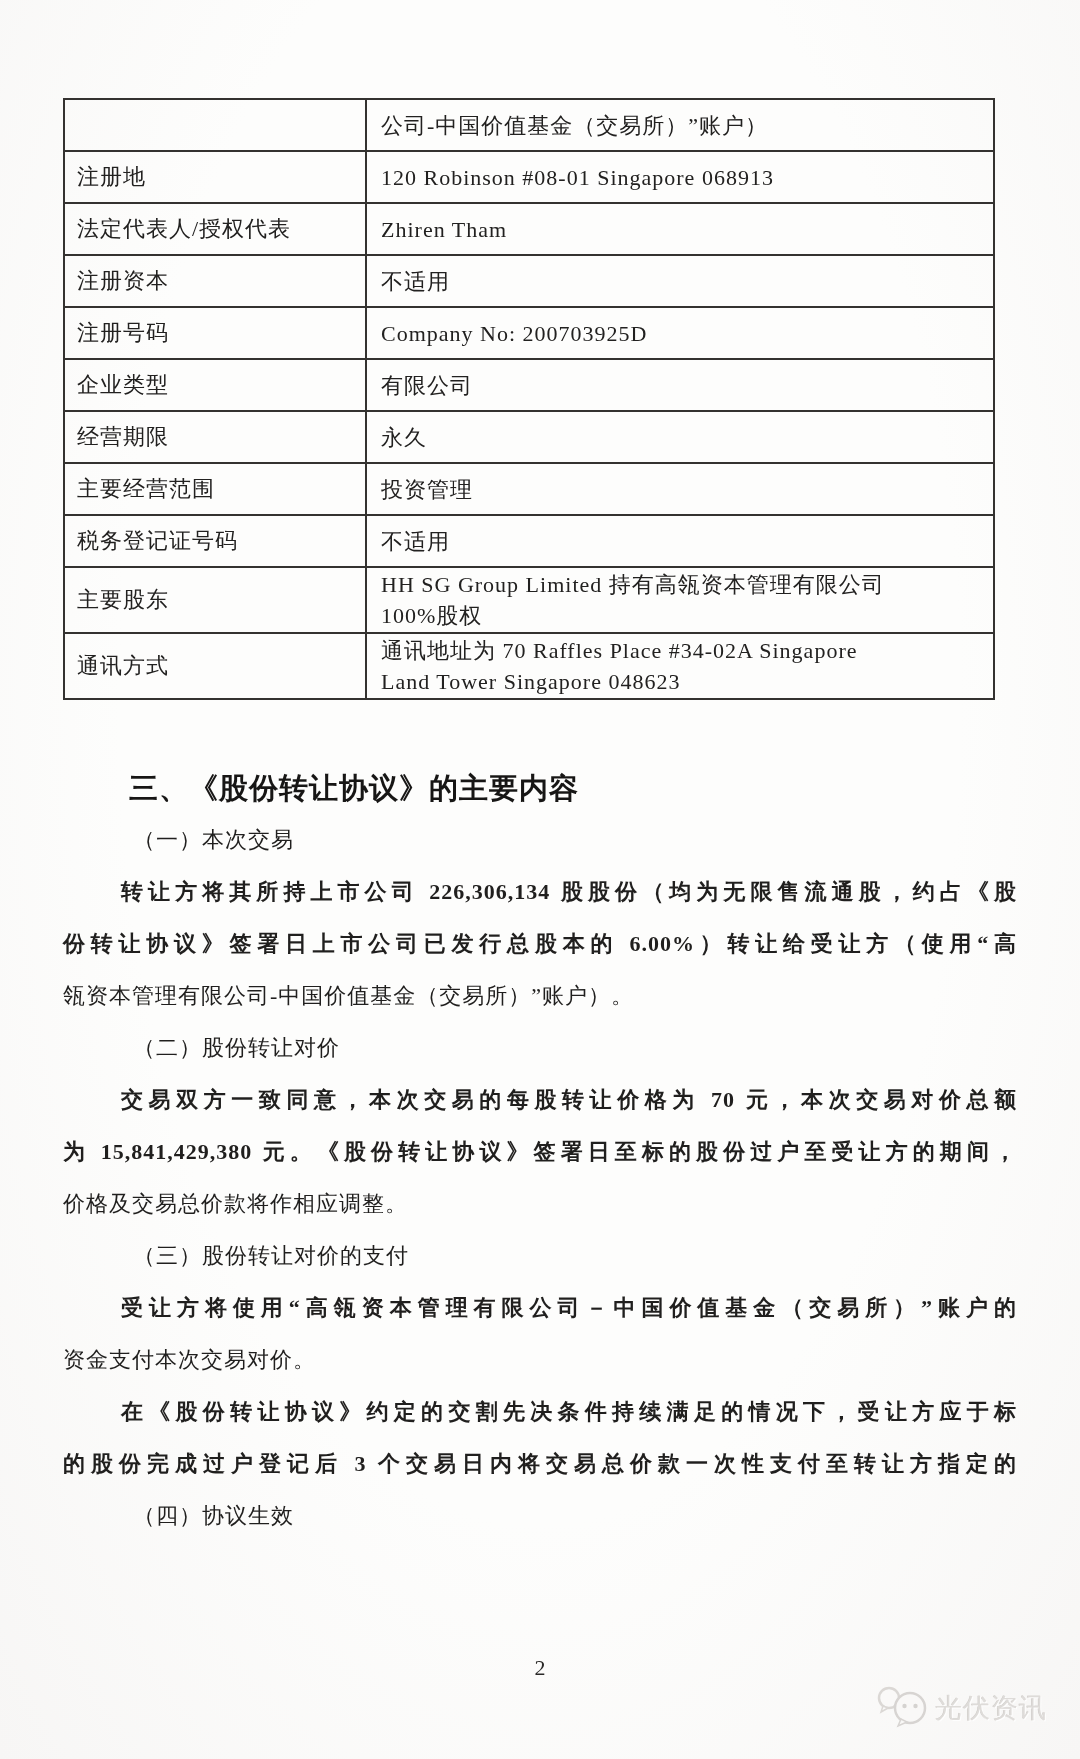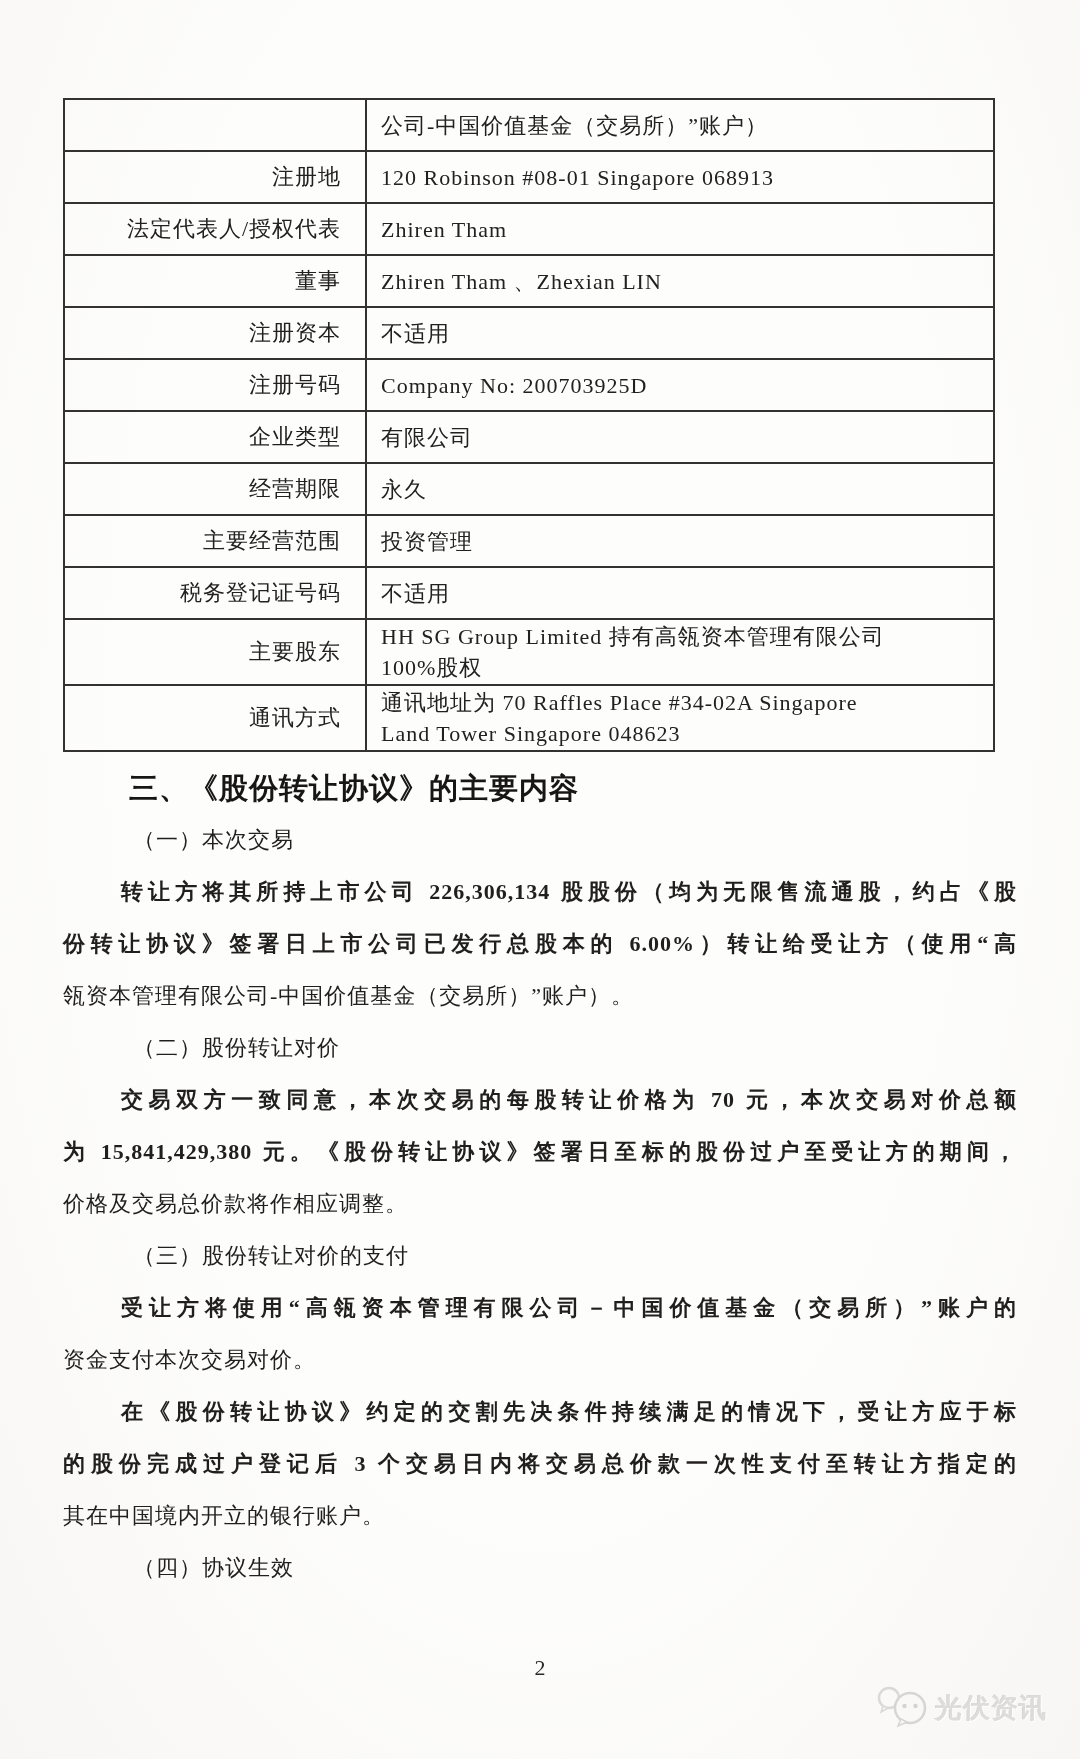--- a/index.html
+++ b/index.html
@@ -26,21 +26,21 @@
   }
   table.info td {
     border: 2px solid #343230;
     vertical-align: middle;
     font-size: 22px;
     letter-spacing: 1px;
     color: #222120;
   }
   table.info tr { height: 52px; }
   table.info tr.tall { height: 66px; }
-  td.c1 { width: 302px; padding: 0 24px 0 12px; text-align: right; }
+  td.c1 { width: 302px; padding: 0 24px 0 12px; }
   td.c2 { width: 628px; padding: 0 10px 0 14px; }
   .vline { line-height: 31px; white-space: nowrap; }
 
   
   .bodytext {
     position: absolute;
     left: 63px;
     top: 762px;
     width: 954px;
     font-size: 22px;
@@ -73,21 +73,21 @@
     left: 876px;
     top: 1684px;
     height: 48px;
     display: flex;
     align-items: center;
     gap: 5px;
     opacity: 0.9;
   }
   .wm-text {
     font-family: "Liberation Sans", sans-serif;
-    font-weight: bold;
+    font-weight: normal;
     font-size: 27px;
     letter-spacing: 1px;
     color: #dcd9d6;
     text-shadow: 1px 1px 0 #ffffff, -0.5px -0.5px 0 #c9c6c3;
     white-space: nowrap;
   }
 </style>
 </head>
 <body>
 
@@ -104,26 +104,20 @@
         <tr>
           <td class="c1">注册地</td>
           <td class="c2">
             <div class="vline">120 Robinson #08-01 Singapore 068913</div>
           </td>
         </tr>
         <tr>
           <td class="c1">法定代表人/授权代表</td>
           <td class="c2">
             <div class="vline">Zhiren Tham</div>
-          </td>
-        </tr>
-        <tr>
-          <td class="c1">董事</td>
-          <td class="c2">
-            <div class="vline">Zhiren Tham 、Zhexian LIN</div>
           </td>
         </tr>
         <tr>
           <td class="c1">注册资本</td>
           <td class="c2">
             <div class="vline">不适用</div>
           </td>
         </tr>
         <tr>
           <td class="c1">注册号码</td>
@@ -181,21 +175,20 @@
         <div class="bline">瓴资本管理有限公司-中国价值基金（交易所）”账户）。</div>
         <div class="bline sub">（二）股份转让对价</div>
         <div class="bline pfirst full">交易双方一致同意，本次交易的每股转让价格为 70 元，本次交易对价总额</div>
         <div class="bline full">为 15,841,429,380 元。《股份转让协议》签署日至标的股份过户至受让方的期间，</div>
         <div class="bline">价格及交易总价款将作相应调整。</div>
         <div class="bline sub">（三）股份转让对价的支付</div>
         <div class="bline pfirst full">受让方将使用“高瓴资本管理有限公司－中国价值基金（交易所）”账户的</div>
         <div class="bline">资金支付本次交易对价。</div>
         <div class="bline pfirst full">在《股份转让协议》约定的交割先决条件持续满足的情况下，受让方应于标</div>
         <div class="bline full">的股份完成过户登记后 3 个交易日内将交易总价款一次性支付至转让方指定的</div>
-        <div class="bline">其在中国境内开立的银行账户。</div>
         <div class="bline sub">（四）协议生效</div>
       </div>
   </div>
 
   <div class="pagenum">2</div>
 
   <div class="watermark">
     <span>
       <svg width="54" height="46" viewBox="0 0 54 46">
         <circle cx="13" cy="15" r="10" fill="#fbfaf9" stroke="#d8d5d2" stroke-width="2.5"></circle>

